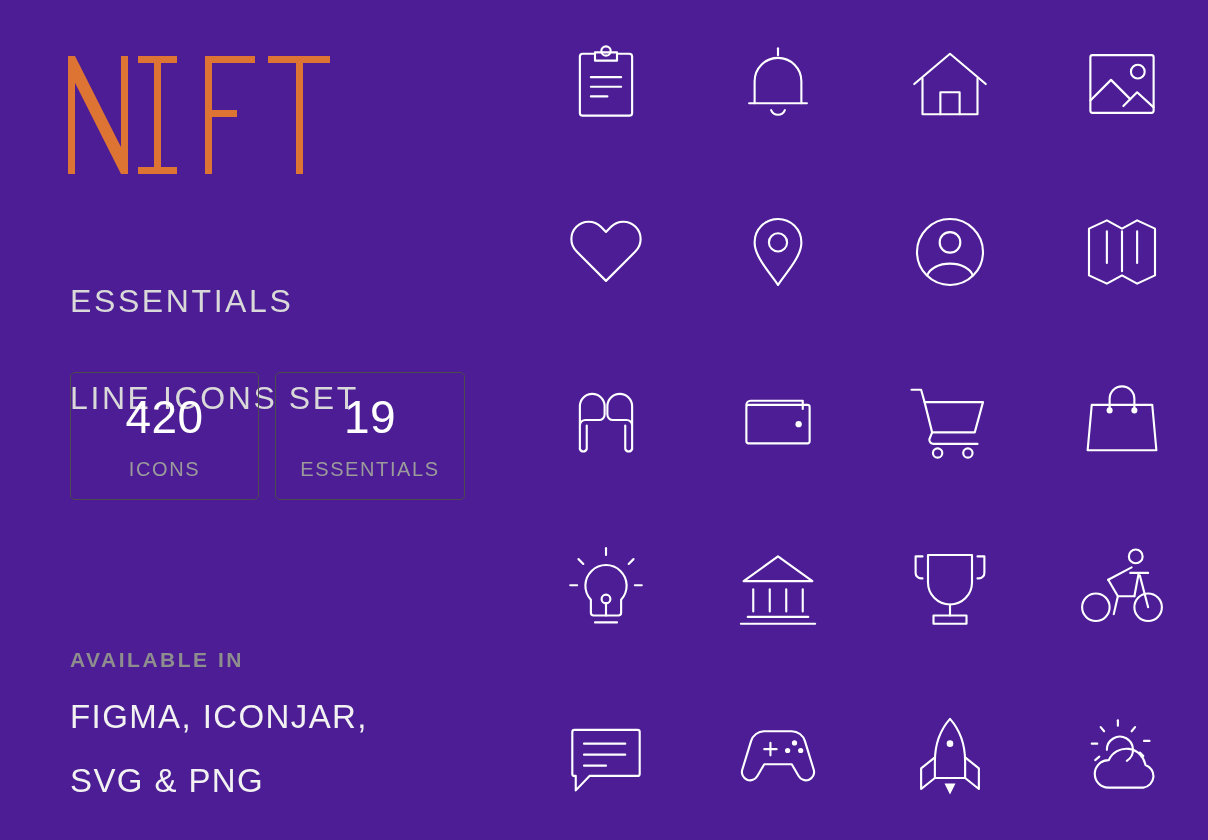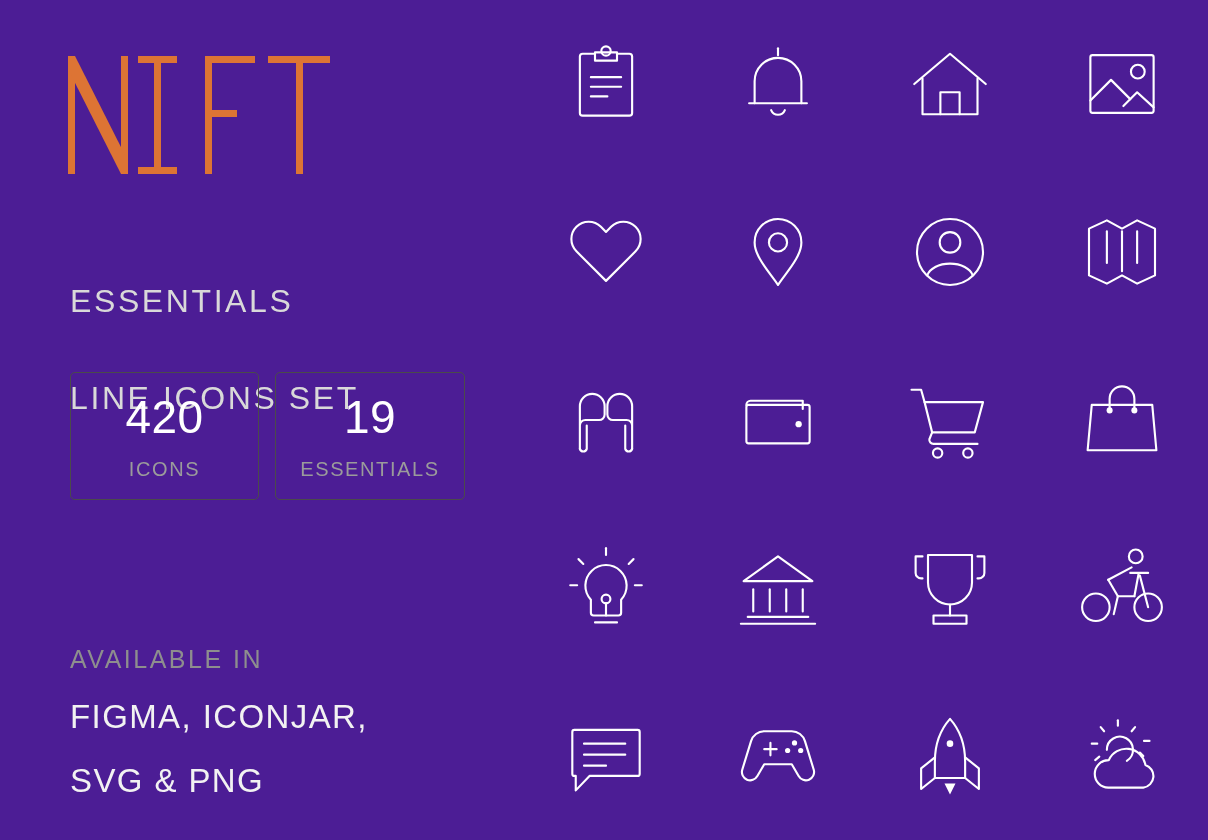--- a/index.html
+++ b/index.html
@@ -75,23 +75,24 @@
     font-weight:400;
   }
 
   
   #availability{
     position:absolute;
     left:70px; top:645px;
   }
   #availability-label{
     color:#8e8e8e;
-    font-size:25px;
+    font-size:21px;
     letter-spacing:2.5px;
     line-height:29px;
+    font-weight:bold;
   }
   #availability-formats{
     margin-top:19px;
     color:#f2f2f2;
     font-size:33px;
     line-height:48px;
     letter-spacing:1.4px;
   }
   .format-line{ display:block;margin-top:16px; }
 

